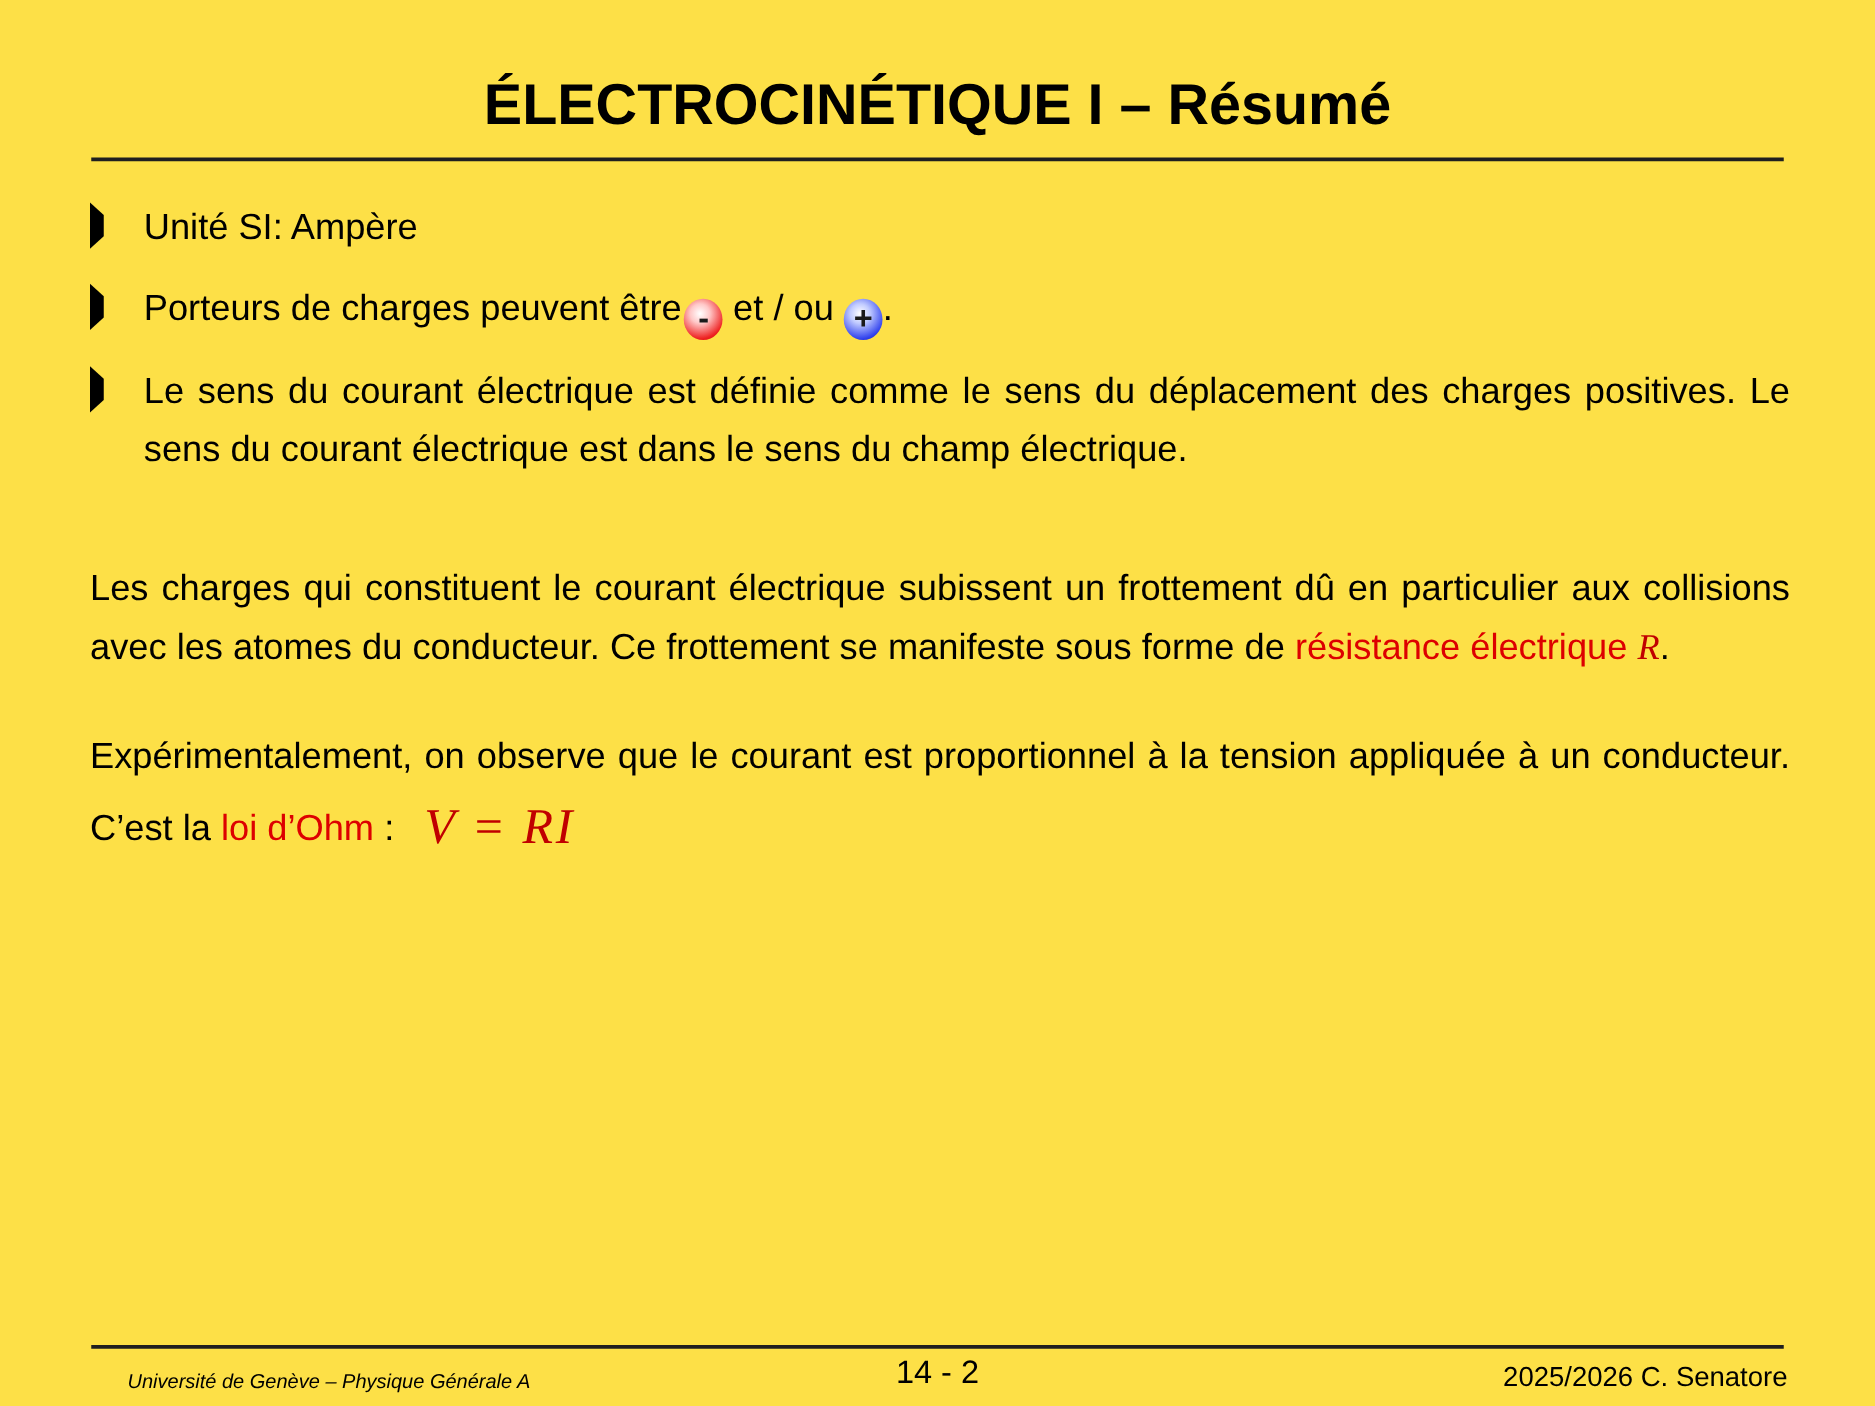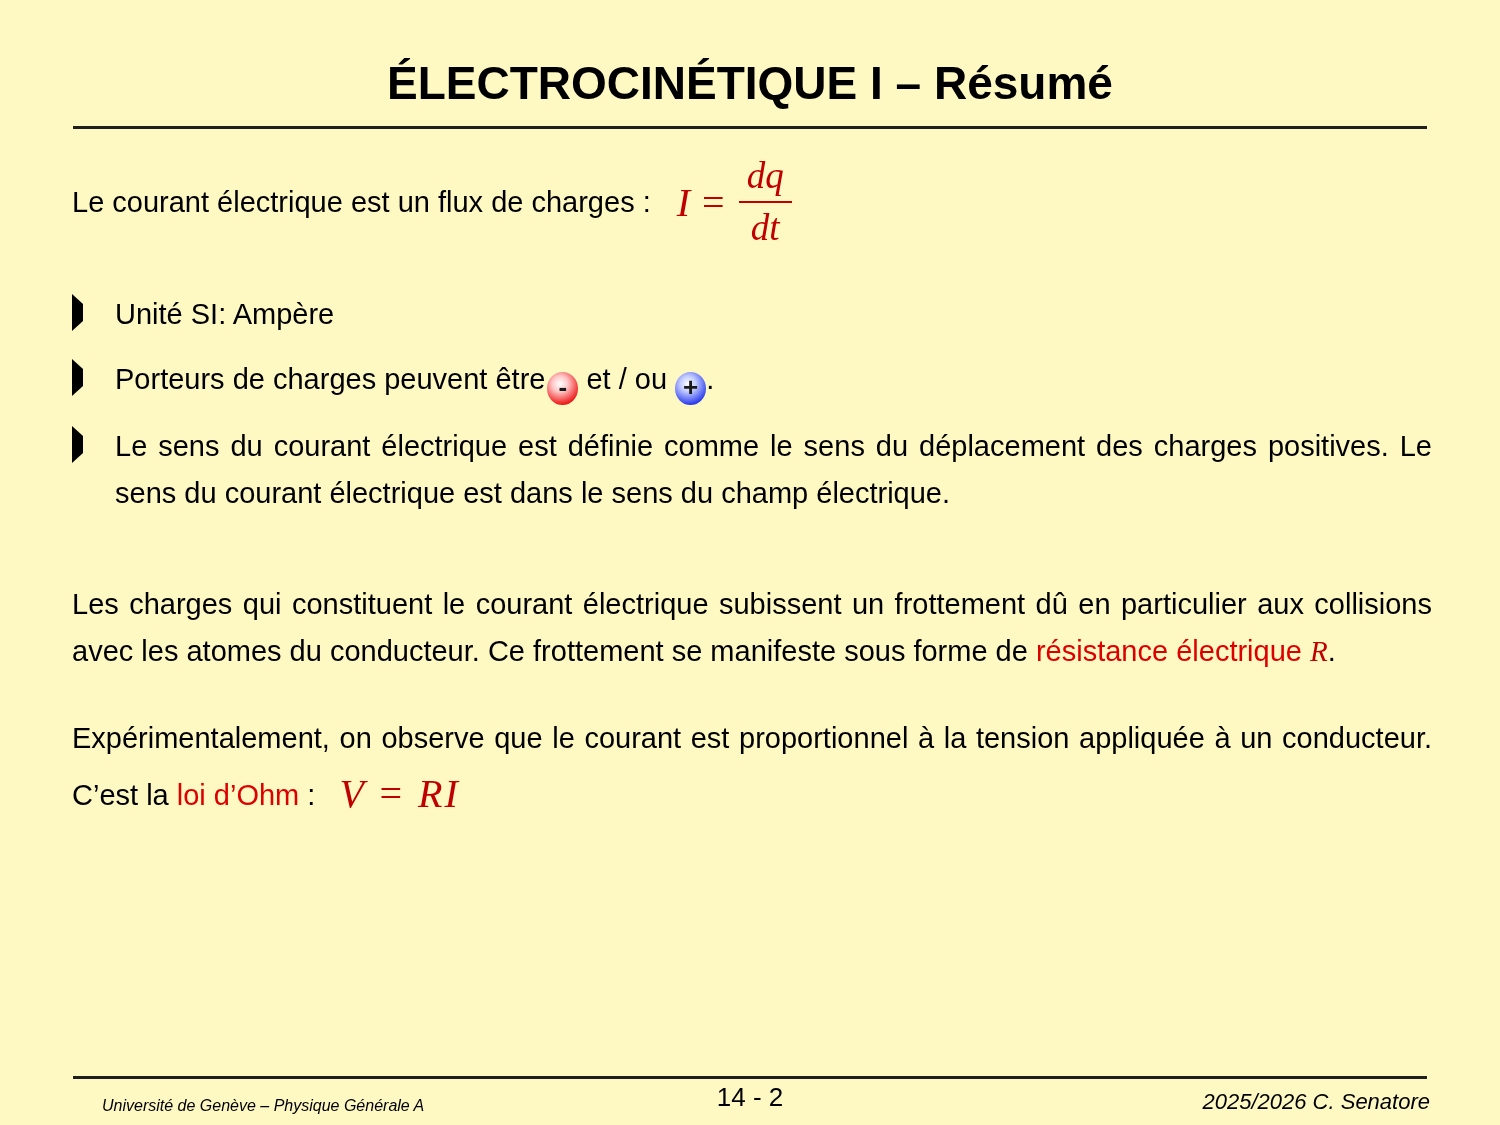--- a/index.html
+++ b/index.html
@@ -1,19 +1,19 @@
 <!DOCTYPE html>
 <html><head>
 <meta charset="utf-8">
 <style>
   html,body { margin:0; padding:0; background:#888; }
   .slide {
     position:relative;
     width:1500px; height:1125px;
-    background:#fef9c3;
+    background:#fde047;
     font-family:"Liberation Sans", sans-serif;
     color:#000;
     overflow:hidden;
     margin:0 auto;
   }
   
   .title {
     margin:0; padding-top:56px;
     text-align:center;
     font-size:46px; font-weight:bold;
@@ -94,42 +94,31 @@
   .footer-left {
     position:absolute; left:102px; bottom:10px;
     font-size:16px; font-style:italic;
   }
   .footer-center {
     position:absolute; left:50%; transform:translateX(-50%); bottom:12px;
     font-size:26px;
   }
   .footer-right {
     position:absolute; right:70px; bottom:10px;
-    font-size:22px; font-style:italic;
+    font-size:22px; 
   }
 </style>
 </head>
 <body>
 
 <div class="slide">
 
   <h1 class="title">ÉLECTROCINÉTIQUE I – Résumé</h1>
   <hr class="title-rule">
 
-  <div class="intro-row">
-    <span class="body-text intro-text">Le courant électrique est un flux de charges :</span>
-    <span class="formula intro-formula">
-      <span class="formula-i">I</span>
-      <span class="formula-eq">=</span>
-      <span class="frac">
-        <span class="num">dq</span>
-        <span class="den">dt</span>
-      </span>
-    </span>
-  </div>
 
 
   <div class="bullet bullet-1">
     <span class="tri"><span class="tri-shape"></span></span>
     <span class="bullet-body body-text b1-row">
       <span class="b1-label">Unité SI: Ampère</span>
     </span>
   </div>
 
   <div class="bullet bullet-2">

